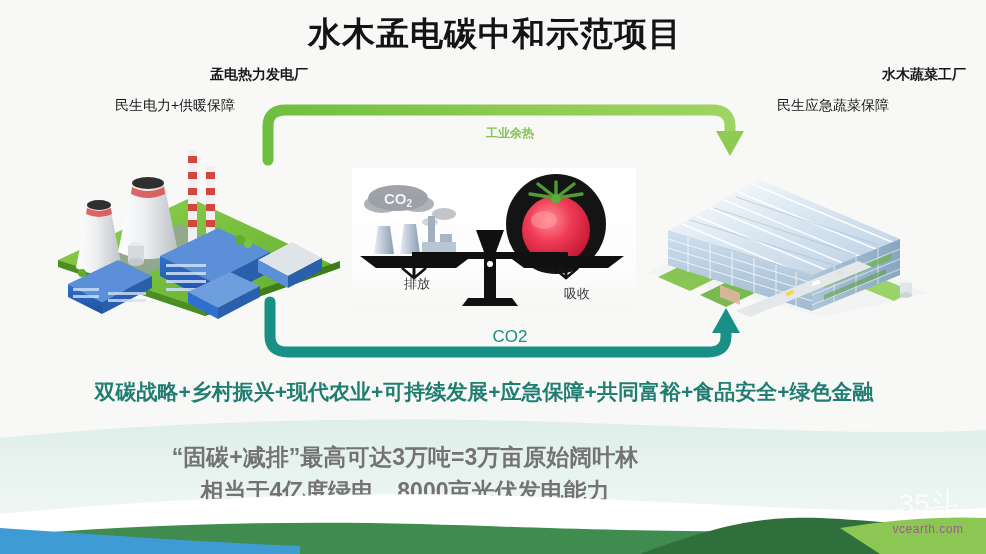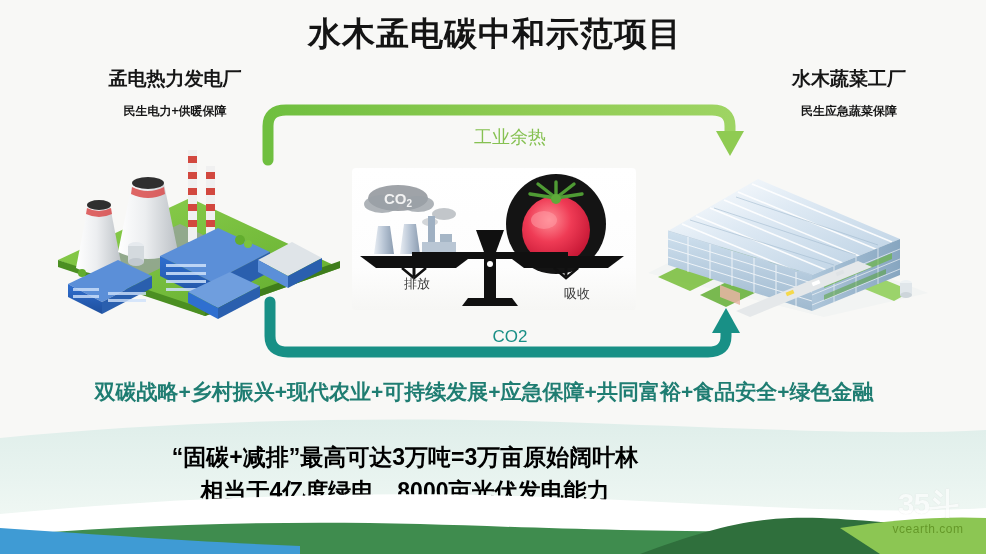--- a/index.html
+++ b/index.html
@@ -31,44 +31,45 @@
   }
 
   
   .caption-block {
     position: absolute;
     text-align: center;
     color: #161616;
     line-height: 1.55;
   }
   #caption-left  { left: 42px;  top: 64px; width: 266px; }
-  #caption-right { left: 716px; top: 64px; width: 266px; }
+  #caption-right { left: 700px; top: 64px; width: 266px; }
   .caption-title {
-    font-size: 19px;
+    font-size: 14px;
     font-weight: 700;
     display: block;
     margin-bottom: 9px;
+    text-align: right;
   }
   .caption-sub {
-    font-size: 12px;
-    font-weight: 700;
+    font-size: 14px;
+    font-weight: 400;
     display: block;
   }
 
   
   #arrow-heat, #arrow-co2 {
     position: absolute;
     left: 0; top: 0;
     width: 986px; height: 554px;
     pointer-events: none;
   }
   .arrow-label {
     position: absolute;
-    font-size: 18px;
-    font-weight: 400;
+    font-size: 12px;
+    font-weight: 700;
     text-align: center;
     width: 160px;
   }
   #label-heat {
     left: 430px;
     top: 125px;
     color: #86c152;
   }
   #label-co2 {
     left: 430px;
@@ -129,21 +130,21 @@
     overflow: hidden;
   }
   #summary-text {
     position: absolute;
     left: 0;
     top: 440px;
     width: 810px;
     text-align: center;
     font-size: 23px;
     font-weight: 700;
-    color: #000000;
+    color: #737373;
     line-height: 1.48;
   }
   #summary-text .line { display: block; }
 
   
   #hills {
     position: absolute;
     left: 0;
     bottom: 0;
     width: 986px;
@@ -163,21 +164,21 @@
   #wm-logo {
     font-size: 30px;
     font-weight: 700;
     color: #ffffff;
     line-height: 1;
     letter-spacing: -1px;
     text-shadow: 0 0 1px rgba(160,160,160,.5);
   }
   #wm-domain {
     font-size: 12px;
-    color: #4d7c0f;
+    color: #a21caf;
     letter-spacing: .5px;
     margin-top: 3px;
   }
 </style>
 </head>
 <body>
 
 <div id="slide">
 
   <div id="title">水木孟电碳中和示范项目</div>

